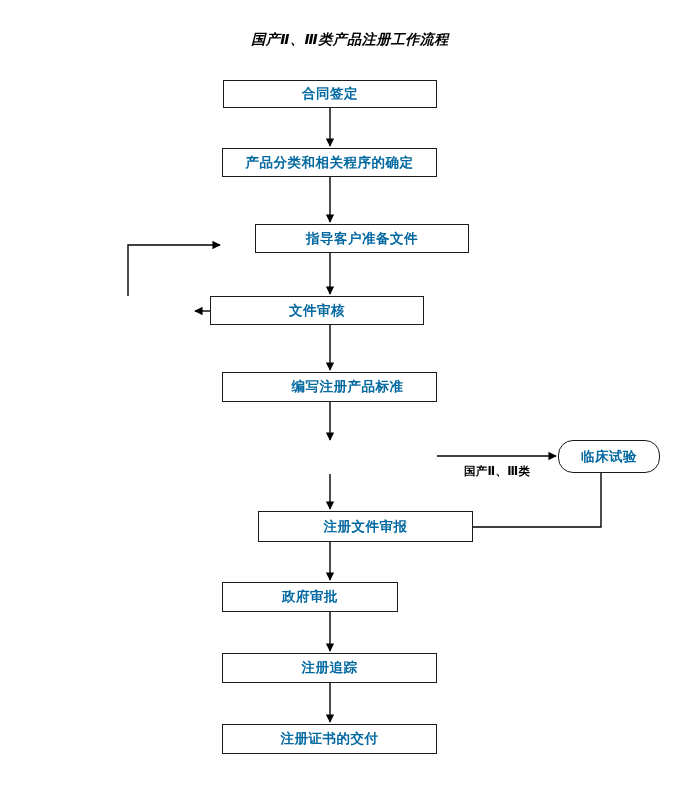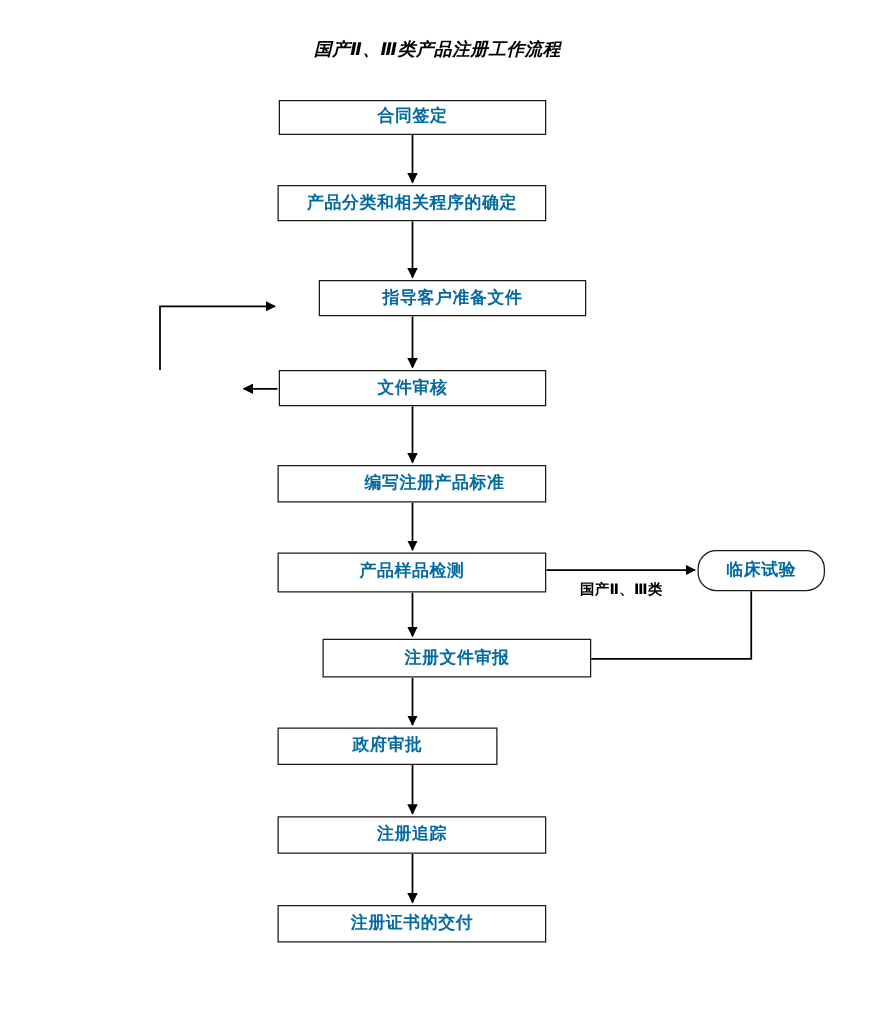--- a/index.html
+++ b/index.html
@@ -110,32 +110,29 @@
   </div>
 
   <div class="node" id="node-n2" style="left:222px; top:148px; width:215px; height:29px;">
     <span class="node-label">产品分类和相关程序的确定</span>
   </div>
 
   <div class="node" id="node-n3" style="left:223px; top:224px; width:214px; height:29px;margin-left:32px;">
     <span class="node-label">指导客户准备文件</span>
   </div>
 
-  <div class="node" id="node-n4" style="left:223px; top:296px; width:214px; height:29px;">
+  <div class="node" id="node-n4" style="left:210px; top:296px; width:214px; height:29px;">
     <span class="node-label">文件审核</span>
   </div>
 
 
   <div class="node" id="node-n6" style="left:222px; top:372px; width:215px; height:30px;padding-left:36px;">
     <span class="node-label">编写注册产品标准</span>
   </div>
 
-  <div class="node" id="node-n7" style="left:222px; top:442px; width:215px; height:32px;">
-    <span class="node-label">产品样品检测</span>
-  </div>
 
   <div class="node" id="node-n8" style="left:558px; top:440px; width:102px; height:33px;border-radius:15px;">
     <span class="node-label">临床试验</span>
   </div>
 
   <div class="node" id="node-n9" style="left:222px; top:511px; width:215px; height:31px;margin-left:36px;">
     <span class="node-label">注册文件审报</span>
   </div>
 
   <div class="node" id="node-n10" style="left:222px; top:582px; width:176px; height:30px;">

